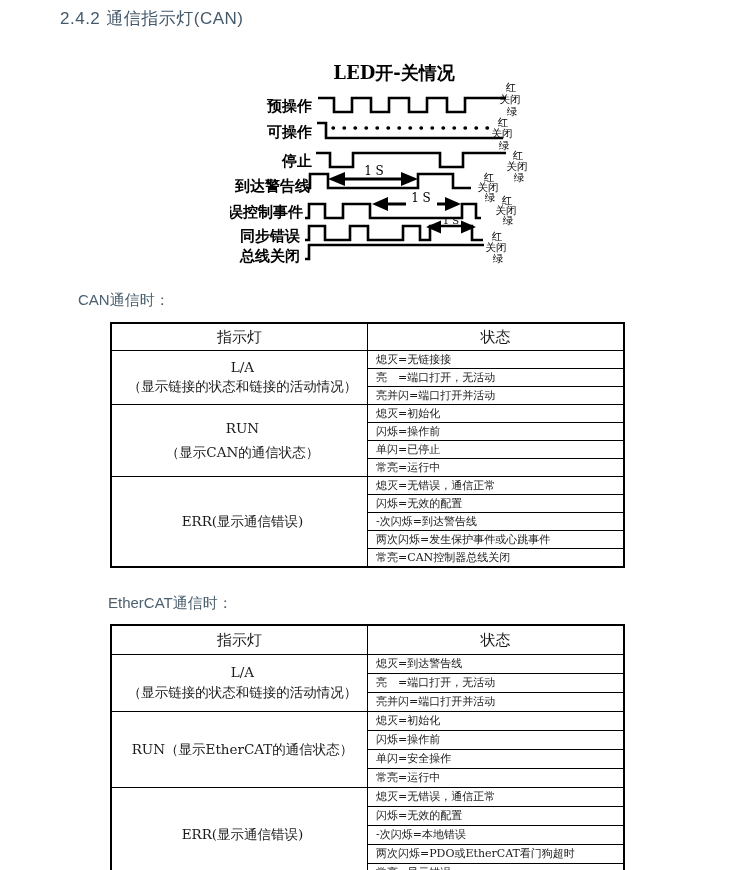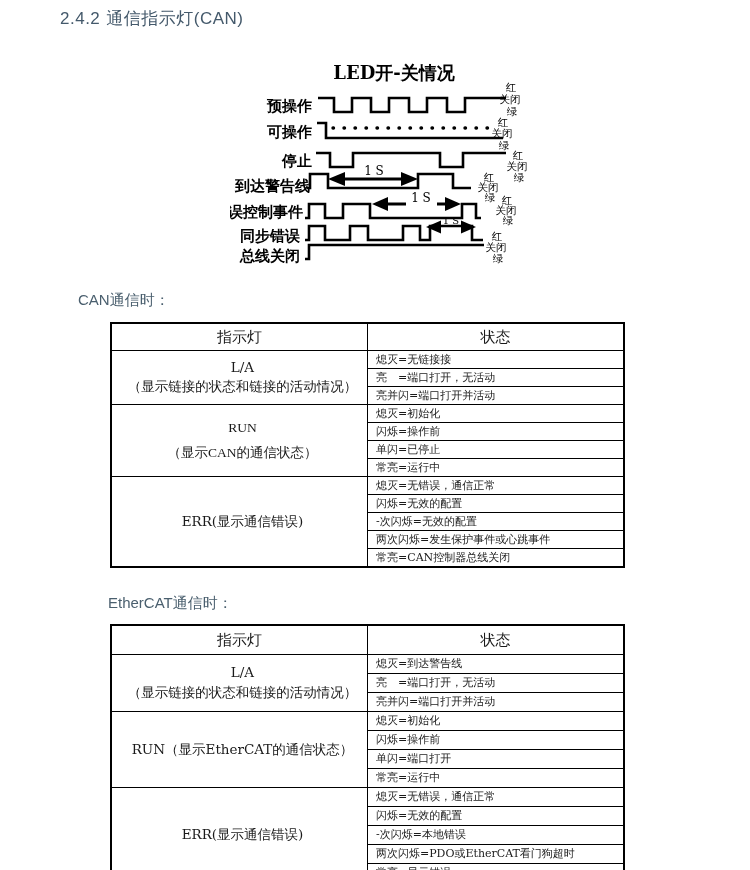--- a/index.html
+++ b/index.html
@@ -145,21 +145,21 @@
             <td class="col-state">熄灭=无链接接</td>
           </tr>
           <tr>
             <td class="col-state">亮　=端口打开，无活动</td>
           </tr>
           <tr>
             <td class="col-state">亮并闪=端口打开并活动</td>
           </tr>
           <tr>
             <td class="col-ind" rowspan="4">
-              <div class="ind-lines" style="height: 58px; font-family: Liberation Serif, serif;">
+              <div class="ind-lines" style="height: 58px;">
                 <div>RUN</div>
                 <div>（显示CAN的通信状态）</div>
               </div>
             </td>
             <td class="col-state">熄灭=初始化</td>
           </tr>
           <tr>
             <td class="col-state">闪烁=操作前</td>
           </tr>
           <tr>
@@ -173,21 +173,21 @@
               <div class="ind-lines">
                 <div>ERR(显示通信错误)</div>
               </div>
             </td>
             <td class="col-state">熄灭=无错误，通信正常</td>
           </tr>
           <tr>
             <td class="col-state">闪烁=无效的配置</td>
           </tr>
           <tr>
-            <td class="col-state">-次闪烁=无效的配置</td>
+            <td class="col-state">-次闪烁=到达警告线</td>
           </tr>
           <tr>
             <td class="col-state">两次闪烁=发生保护事件或心跳事件</td>
           </tr>
           <tr>
             <td class="col-state">常亮=CAN控制器总线关闭</td>
           </tr>
         </tbody>
     </table>
   </div>
@@ -223,21 +223,21 @@
               <div class="ind-lines">
                 <div>RUN（显示EtherCAT的通信状态）</div>
               </div>
             </td>
             <td class="col-state">熄灭=初始化</td>
           </tr>
           <tr>
             <td class="col-state">闪烁=操作前</td>
           </tr>
           <tr>
-            <td class="col-state">单闪=端口打开</td>
+            <td class="col-state">单闪=安全操作</td>
           </tr>
           <tr>
             <td class="col-state">常亮=运行中</td>
           </tr>
           <tr>
             <td class="col-ind" rowspan="5">
               <div class="ind-lines">
                 <div>ERR(显示通信错误)</div>
               </div>
             </td>

